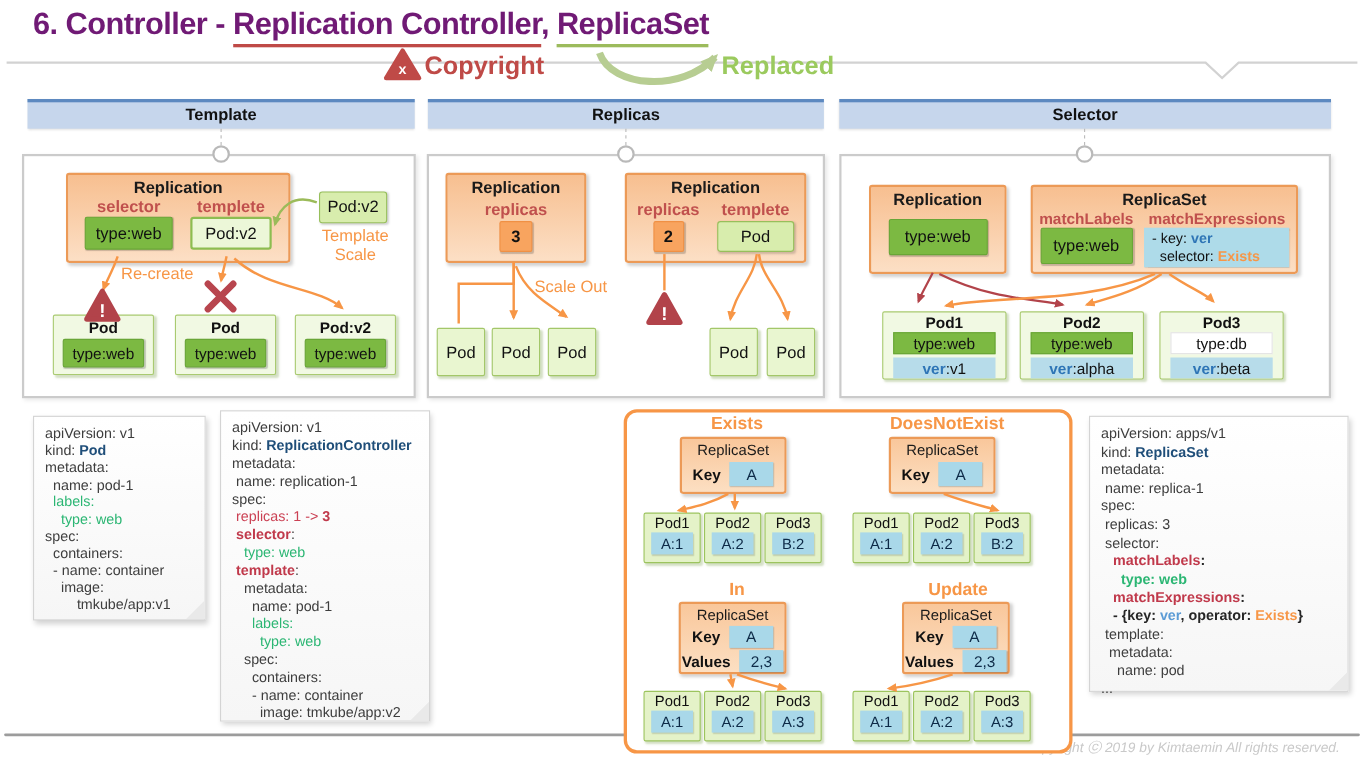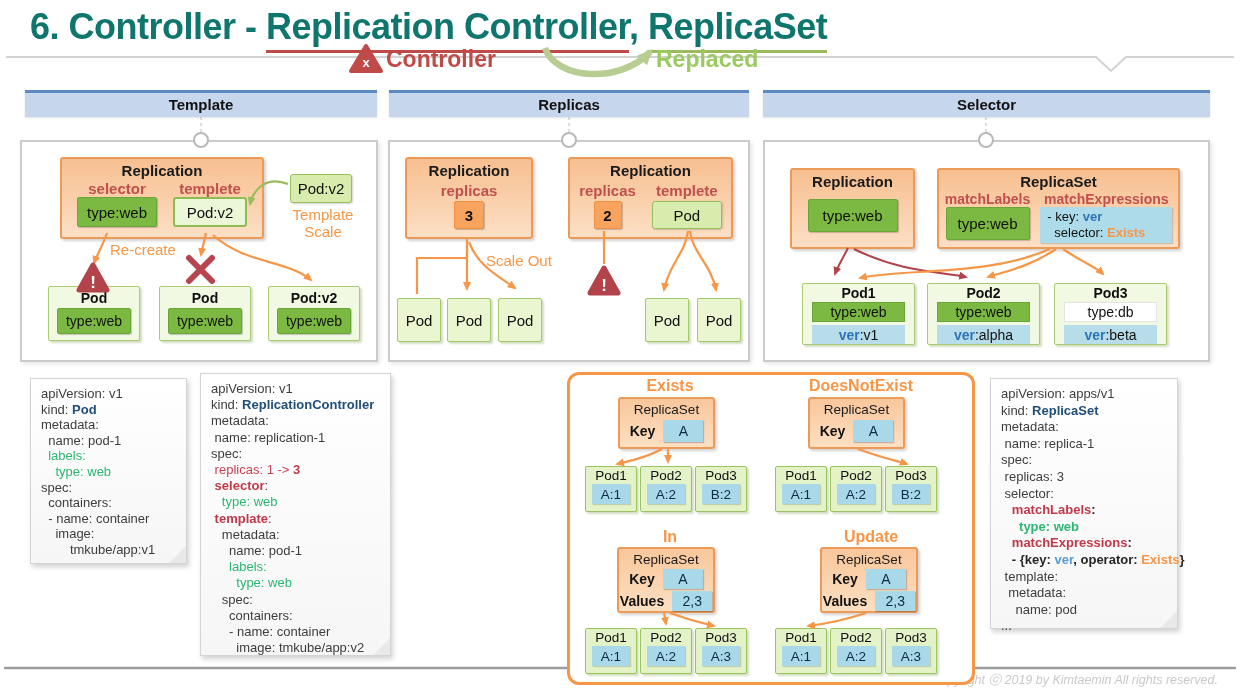--- a/index.html
+++ b/index.html
@@ -2,22 +2,22 @@
 <html><head>
 <meta charset="utf-8">
 <style>
   * { margin:0; padding:0; box-sizing:border-box; }
   html,body { background:#fff; }
   body { font-family:"Liberation Sans","DejaVu Sans",sans-serif; }
   .page { position:relative; width:1240px; height:698px; background:#fff; overflow:hidden; }
   .abs { position:absolute; }
 
   
-  h1.title { position:absolute; left:30px; top:6px; font-size:36px; font-weight:bold;
-             color:#0f766e; white-space:pre; letter-spacing:-0.5px; }
+  h1.title { position:absolute; left:30px; top:6px; font-size:28px; font-weight:bold;
+             color:#701a75; white-space:pre; letter-spacing:-0.5px; }
   .u-red   { border-bottom:3px solid #bf4a47; padding-bottom:3px; }
   .u-green { border-bottom:3px solid #9cbb5c; padding-bottom:3px; }
   .dep-label { position:absolute; left:386px; top:46px; font-size:23px; font-weight:bold; color:#bf4a47; z-index:2; }
   .rep-label { position:absolute; left:656px; top:46px; font-size:23px; font-weight:bold; color:#9bca5e; z-index:2; }
 
   
   .sec-header { position:absolute; top:90px; height:27px; background:#c6d6ec;
                 border-top:3px solid #5d89c0; text-align:center; font-size:15px;
                 font-weight:bold; color:#111; line-height:23px; z-index:1;
                 box-shadow:0 1px 2px rgba(0,0,0,.12); }
@@ -130,21 +130,21 @@
 
 <div class="page">
 
   <svg class="bottom-layer" width="1240" height="698">
     <path d="M6,57 L1096,57 L1111,71 L1126,57 L1234,57" fill="none" stroke="#d2d2d2" stroke-width="2"></path>
     <path d="M5,668 L1235,668" stroke="#9c9c9c" stroke-width="2.5" stroke-linecap="round"></path>
   </svg>
 
   <h1 class="title"><span>6. Controller - </span><span class="u-red">Replication Controller</span><span>, </span><span class="u-green">ReplicaSet</span></h1>
 
-  <div class="dep-label">Controller</div>
+  <div class="dep-label">Copyright</div>
   <div class="rep-label">Replaced</div>
 
   <div class="sec-header" style="left:25px;width:352px">Template</div>
   <div class="sec-header" style="left:389px;width:360px">Replicas</div>
   <div class="sec-header" style="left:763px;width:447px">Selector</div>
 
   <div class="panel" style="left:20px;width:358px">
     <div class="repl-box" style="left:38px;top:15px;width:204px;height:82px">
       <div class="repl-title">Replication</div>
       <div class="cols" style="gap:16px">
@@ -261,21 +261,21 @@
   </div>
 
   <div class="note n1" style="left:30px;top:378px;width:157px;height:186px">
     <div><div><span class="seg-t">apiVersion: v1</span></div><div><span class="seg-t">kind: </span><span class="seg-kind">Pod</span></div><div><span class="seg-t">metadata:</span></div><div><span class="seg-t">  name: pod-1</span></div><div><span class="seg-g">  labels:</span></div><div><span class="seg-g">    type: web</span></div><div><span class="seg-t">spec:</span></div><div><span class="seg-t">  containers:</span></div><div><span class="seg-t">  - name: container</span></div><div><span class="seg-t">    image:</span></div><div><span class="seg-t">        tmkube/app:v1</span></div></div>
     <i class="fold"></i>
   </div>
   <div class="note n2" style="left:200px;top:373px;width:191px;height:283px">
     <div><div><span class="seg-t">apiVersion: v1</span></div><div><span class="seg-t">kind: </span><span class="seg-kind">ReplicationController</span></div><div><span class="seg-t">metadata:</span></div><div><span class="seg-t"> name: replication-1</span></div><div><span class="seg-t">spec:</span></div><div><span class="seg-r"> replicas: 1 -&gt; </span><span class="seg-rb">3</span></div><div><span class="seg-rb"> selector</span><span class="seg-t">:</span></div><div><span class="seg-g">   type: web</span></div><div><span class="seg-rb"> template</span><span class="seg-t">:</span></div><div><span class="seg-t">   metadata:</span></div><div><span class="seg-t">     name: pod-1</span></div><div><span class="seg-g">     labels:</span></div><div><span class="seg-g">       type: web</span></div><div><span class="seg-t">   spec:</span></div><div><span class="seg-t">     containers:</span></div><div><span class="seg-t">     - name: container</span></div><div><span class="seg-t">       image: tmkube/app:v2</span></div></div>
     <i class="fold"></i>
   </div>
-  <div class="note n3" style="left:990px;top:378px;width:188px;height:251px">
+  <div class="note n3" style="left:990px;top:378px;width:236px;height:251px">
     <div><div><span class="seg-t">apiVersion: apps/v1</span></div><div><span class="seg-t">kind: </span><span class="seg-kind">ReplicaSet</span></div><div><span class="seg-t">metadata:</span></div><div><span class="seg-t"> name: replica-1</span></div><div><span class="seg-t">spec:</span></div><div><span class="seg-t"> replicas: 3</span></div><div><span class="seg-t"> selector:</span></div><div><span class="seg-rb">   matchLabels</span><span class="seg-b">:</span></div><div><span class="seg-gb">     type: web</span></div><div><span class="seg-rb">   matchExpressions</span><span class="seg-b">:</span></div><div><span class="seg-b">   - {key: </span><span class="seg-bl">ver</span><span class="seg-b">, operator: </span><span class="seg-ob">Exists</span><span class="seg-b">}</span></div><div><span class="seg-t"> template:</span></div><div><span class="seg-t">  metadata:</span></div><div><span class="seg-t">    name: pod</span></div><div><span class="seg-t">...</span></div></div>
     <i class="fold"></i>
   </div>
 
   <div class="matrix">
 
     <div class="mx-heading" style="left:30px;top:2px;width:140px">Exists</div>
     <div class="mx-rs" style="left:48px;top:22px;width:97px;height:52px">
       <div class="mx-title">ReplicaSet</div>
       <div class="mx-row">

